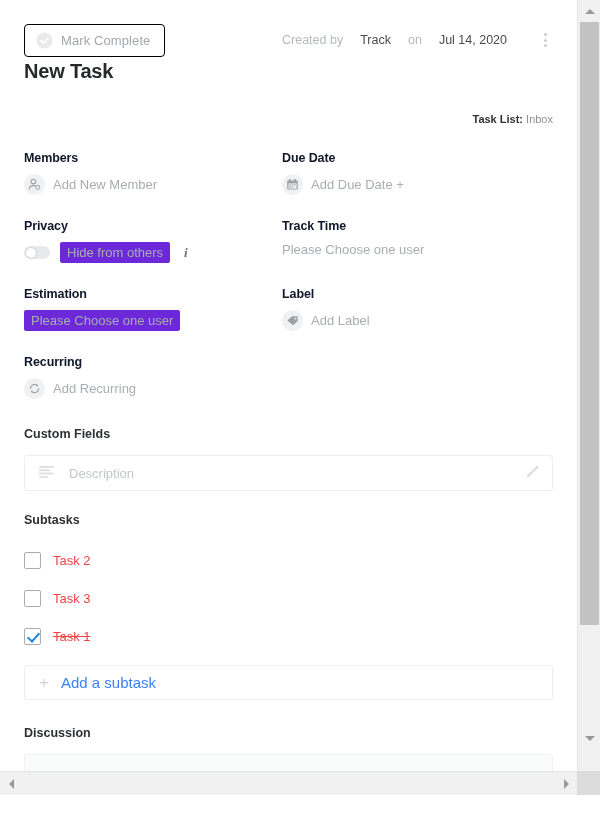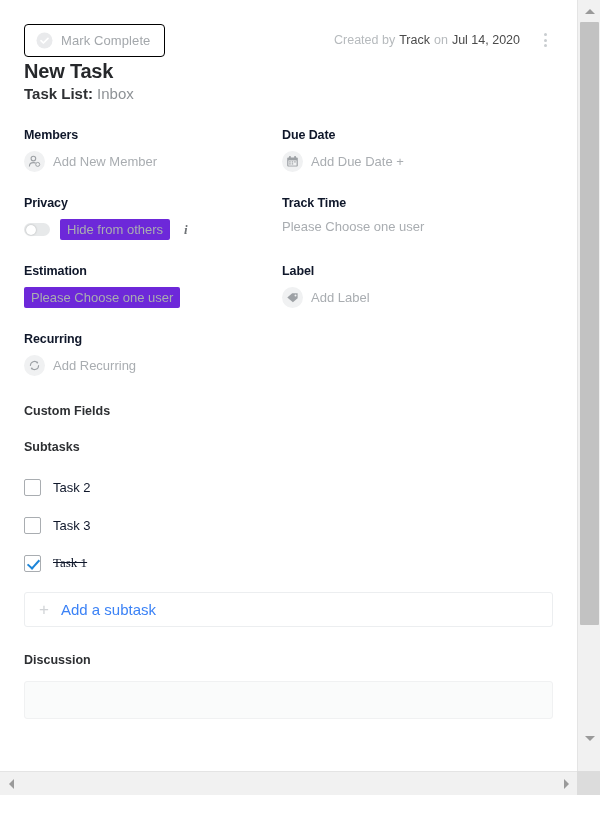--- a/index.html
+++ b/index.html
@@ -32,39 +32,39 @@
     display: flex; align-items: center; gap: 8px;
     height: 33px; padding: 0 14px 0 11px;
     border: 1px solid #000000; border-radius: 4px;
     background: #fff; cursor: pointer;
   }
   .mark-complete .label {
     font-size: 13px; color: #a3a7ab; letter-spacing: .1px;
   }
   .check-circle { width: 17px; height: 17px; flex: 0 0 17px; display:block; }
   .meta {
-    display: flex; align-items: center; gap: 4px;
+    display: flex; align-items: center; gap: 17px;
     font-size: 12.5px; white-space: nowrap;
   }
   .meta .dim { color: #b6babd; }
   .meta .strong { color: #4a4a4a; }
   .kebab {
     display: flex; flex-direction: column; gap: 2.5px;
     align-items: center; margin-left: 14px; padding: 4px 6px;
     cursor: pointer;
   }
   .kebab i { width: 3px; height: 3px; border-radius: 50%; background: #c9cdd0; display:block; }
 
   
   .title {
     font-size: 20px; font-weight: bold; color: #26282b;
     letter-spacing: -.2px;
   }
   .tasklist-row {
-    margin-top: 2px; font-size: 15px; color: #8e9296;
+    margin-top: 30px; font-size: 11px; color: #8e9296; text-align: right;
   }
   .tasklist-row b { color: #2e3033; font-weight: bold; }
   .tasklist-row span { color: #8e9296; }
 
   
   .grid {
     margin-top: 26px;
     display: grid;
     grid-template-columns: 258px 1fr;
     row-gap: 0;
@@ -130,22 +130,22 @@
     width: 17px; height: 17px; flex: 0 0 17px;
     border: 1px solid #a9adb1; border-radius: 2px;
     background: #fff; position: relative; cursor: pointer;
   }
   .cbox.checked::after {
     content: ""; position: absolute;
     left: 5px; top: 1px; width: 5px; height: 10px;
     border: solid #1b84d8; border-width: 0 2px 2px 0;
     transform: rotate(42deg);
   }
-  .subtask-label { font-size: 13px; color: #0f172a; }
-  .subtask-label.done { text-decoration: line-through; font-family: Liberation Serif, serif; }
+  .subtask-label { font-size: 13px; color: #ef4444; }
+  .subtask-label.done { text-decoration: line-through; }
   .add-subtask {
     display: flex; align-items: center; gap: 12px;
     height: 35px; margin-top: 10px;
     border: 1px solid #eceef0; border-radius: 3px;
     padding: 0 14px; cursor: text;
   }
   .plus { font-size: 17px; color: #d0d3d6; line-height: 1; font-weight: 300; }
   .add-subtask .ph { font-size: 15px; color: #3b82f6; }
 
   
@@ -325,20 +325,37 @@
               </svg>
             </span>
             <span>Add Recurring</span>
           </div>
         </div>
 
         <div class="cell"></div>
       </div>
 
       <div class="section-title">Custom Fields</div>
+      <div class="desc-box">
+        <span>
+          <svg width="16" height="13" viewBox="0 0 16 13">
+            <rect x="0" y="1" width="15" height="1.9" rx=".9" fill="#dfe1e3"></rect>
+            <rect x="0" y="4.3" width="11" height="1.9" rx=".9" fill="#dfe1e3"></rect>
+            <rect x="0" y="7.6" width="15" height="1.9" rx=".9" fill="#dfe1e3"></rect>
+            <rect x="0" y="10.9" width="9" height="1.9" rx=".9" fill="#dfe1e3"></rect>
+          </svg>
+        </span>
+        <span class="ph">Description</span>
+        <span>
+          <svg width="15" height="15" viewBox="0 0 15 15">
+            <path d="M2.2 11 L10 3.2 L12 5.2 L4.2 13 L1.6 13.4 Z" fill="#e0e2e4"></path>
+            <path d="M10.3 2.9 L11.6 1.6 L13.6 3.6 L12.3 4.9 Z" fill="#d4d6d8"></path>
+          </svg>
+        </span>
+      </div>
 
       <div class="subtasks">
         <div class="section-title">Subtasks</div>
 
         <div class="subtask-row">
           <span class="cbox"></span>
           <span class="subtask-label">Task 2</span>
         </div>
 
         <div class="subtask-row">

